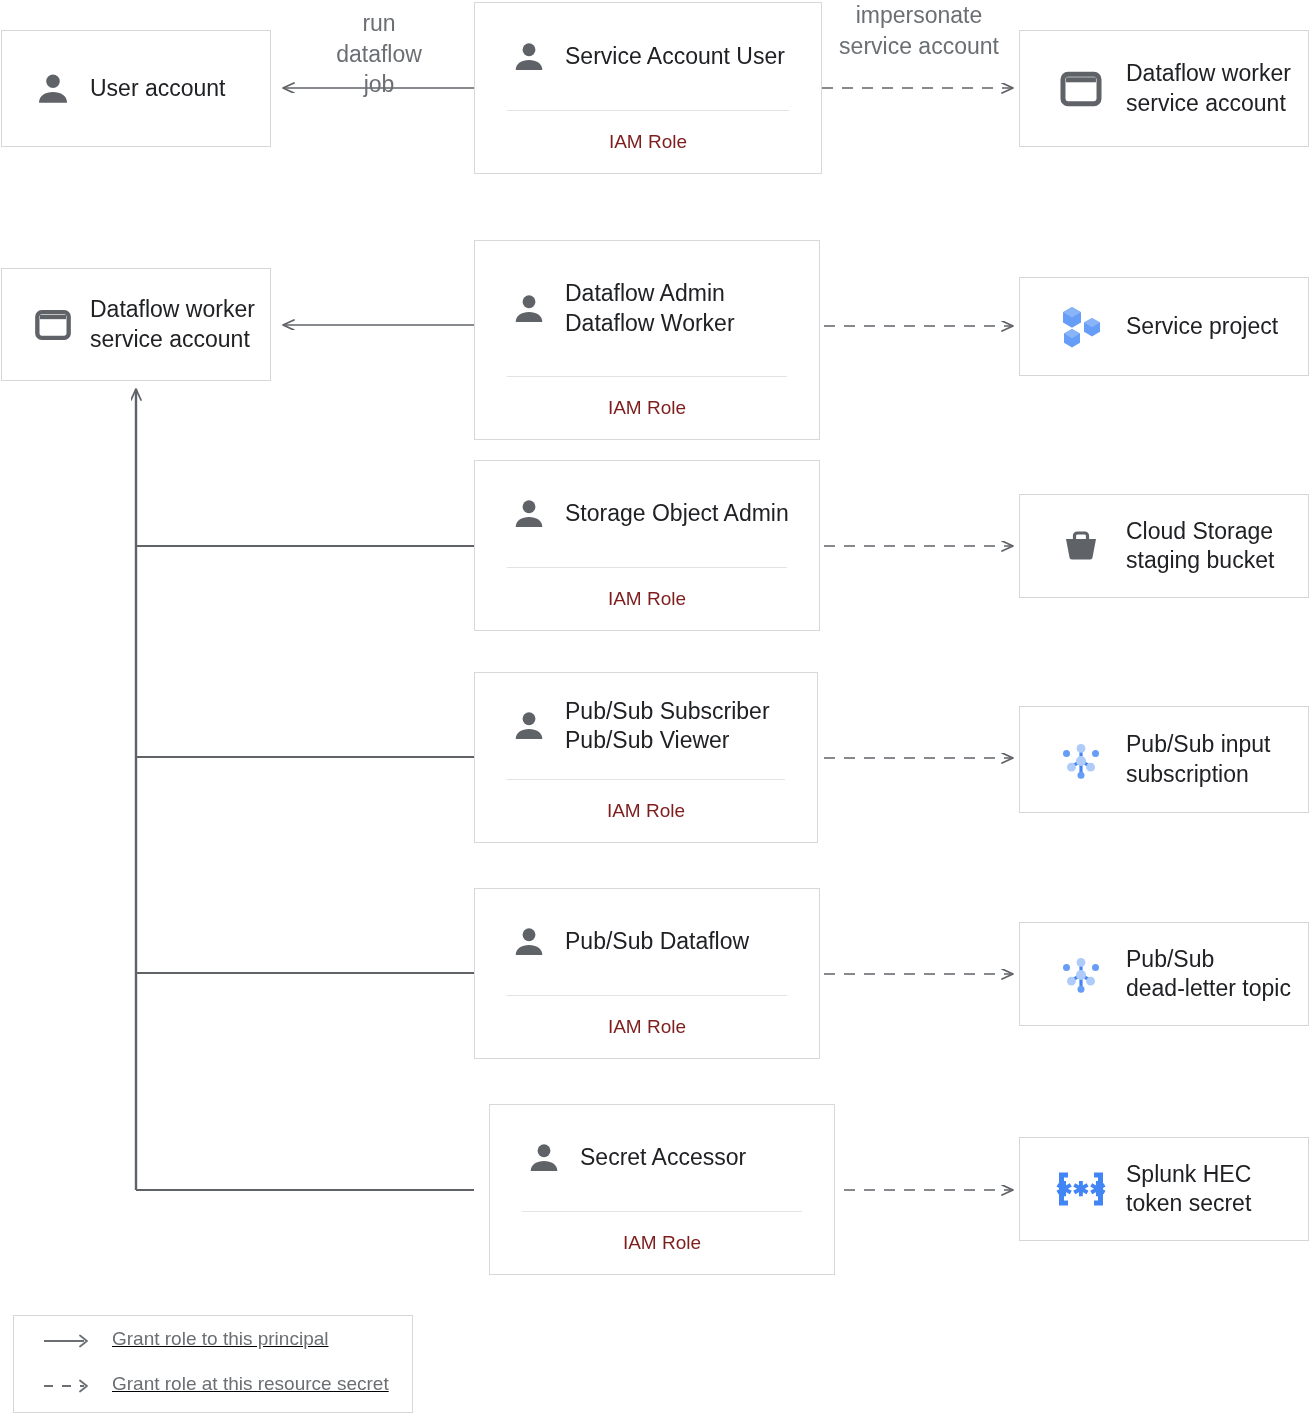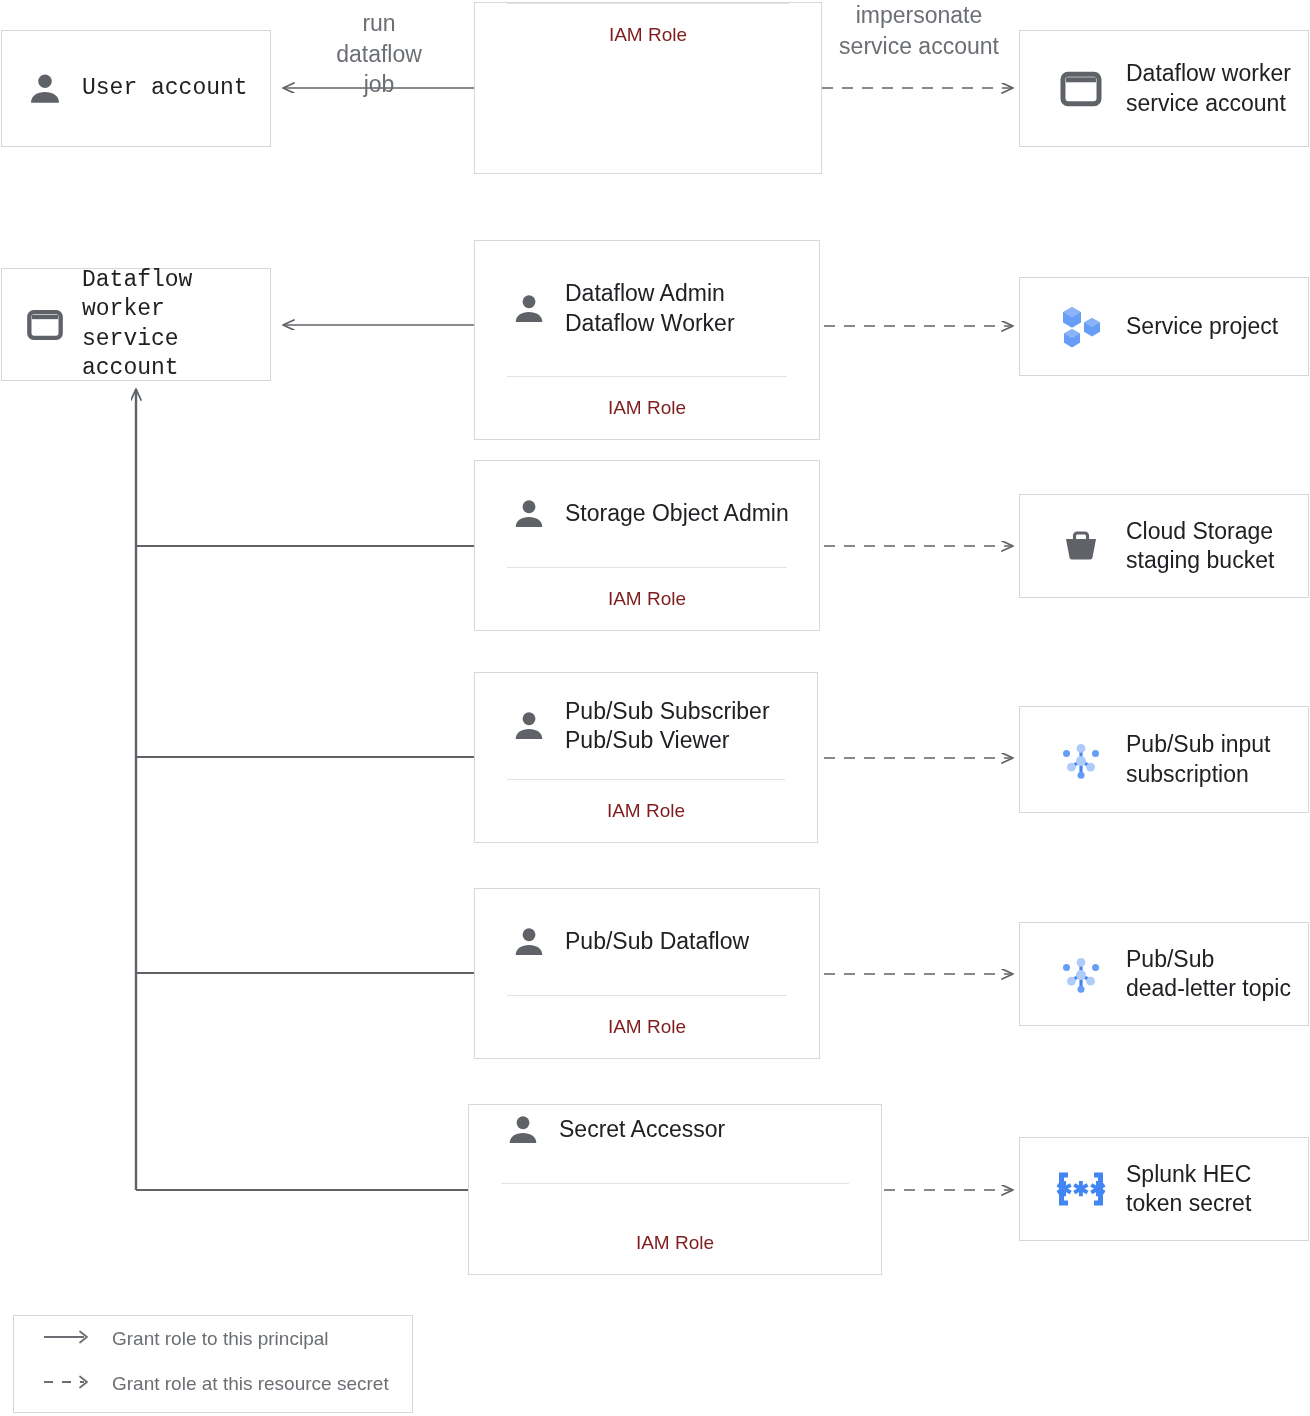--- a/index.html
+++ b/index.html
@@ -37,21 +37,21 @@
     justify-content:center;
   }
   .node .ntext{
     font-size:23px;
     color:#202124;
     line-height:1.28;
     white-space:pre-line;
   }
 
   
-  .principal{ padding-left:20px;font-family:Liberation Mono, monospace; }
+  .principal{ padding-left:28px; }
   .principal .glyph{ width:46px; margin-right:14px; }
 
   
   .resource{ padding-left:32px; }
   .resource .glyph{ width:58px; margin-right:16px; }
 
   
   .rolecard{
     position:absolute;
     box-sizing:border-box;
@@ -108,21 +108,22 @@
   
   #legend{
     position:absolute;
     box-sizing:border-box;
     border:1px solid #d6d6d6;
     background:#ffffff;
   }
   .legrow{
     position:absolute;
     display:flex;
-    align-items:flex-start;
+    align-items:flex-end;
+    text-decoration:underline;
   }
   .legrow .legtext{
     font-size:19px;
     color:#6b6f73;
     margin-left:18px;
   }
   .legmark{ width:52px; height:18px; flex:0 0 auto; }
 </style>
 </head>
 <body>
@@ -198,20 +199,29 @@
       <svg width="40" height="40" viewBox="0 0 24 24" aria-hidden="true">
         <rect x="2.6" y="4.3" width="18.8" height="15.4" rx="2.6" fill="none" stroke="#5f6368" stroke-width="2.6"></rect>
         <path d="M4.2 5.9h15.6v2.6H4.2z" fill="#5f6368"></path>
       </svg>
     </span>
     <span class="ntext">Dataflow worker
 service account</span>
   </div>
 
   <div class="rolecard" style="left:474px; top:2px; width:348px; height:172px;">
+    <div class="rc-top">
+      <span class="rc-avatar">
+        <svg width="38" height="38" viewBox="0 0 24 24" aria-hidden="true">
+          <circle cx="12" cy="7.4" r="4.05" fill="#5f6368"></circle>
+          <path d="M3.6 20.2c0-4.05 3.76-6.35 8.4-6.35s8.4 2.3 8.4 6.35z" fill="#5f6368"></path>
+        </svg>
+      </span>
+      <span class="rc-title">Service Account User</span>
+    </div>
     <div class="rc-rule"></div>
     <div class="rc-foot">IAM Role</div>
   </div>
 
   <div class="rolecard" style="left:474px; top:240px; width:346px; height:200px;">
     <div class="rc-top">
       <span class="rc-avatar">
         <svg width="38" height="38" viewBox="0 0 24 24" aria-hidden="true">
           <circle cx="12" cy="7.4" r="4.05" fill="#5f6368"></circle>
           <path d="M3.6 20.2c0-4.05 3.76-6.35 8.4-6.35s8.4 2.3 8.4 6.35z" fill="#5f6368"></path>
@@ -260,21 +270,21 @@
           <circle cx="12" cy="7.4" r="4.05" fill="#5f6368"></circle>
           <path d="M3.6 20.2c0-4.05 3.76-6.35 8.4-6.35s8.4 2.3 8.4 6.35z" fill="#5f6368"></path>
         </svg>
       </span>
       <span class="rc-title">Pub/Sub Dataflow</span>
     </div>
     <div class="rc-rule"></div>
     <div class="rc-foot">IAM Role</div>
   </div>
 
-  <div class="rolecard" style="left:468px; top:1104px; width:414px; height:171px;gap:28px;">
+  <div class="rolecard" style="left:489px; top:1104px; width:346px; height:171px;">
     <div class="rc-top">
       <span class="rc-avatar">
         <svg width="38" height="38" viewBox="0 0 24 24" aria-hidden="true">
           <circle cx="12" cy="7.4" r="4.05" fill="#5f6368"></circle>
           <path d="M3.6 20.2c0-4.05 3.76-6.35 8.4-6.35s8.4 2.3 8.4 6.35z" fill="#5f6368"></path>
         </svg>
       </span>
       <span class="rc-title">Secret Accessor</span>
     </div>
     <div class="rc-rule"></div>

